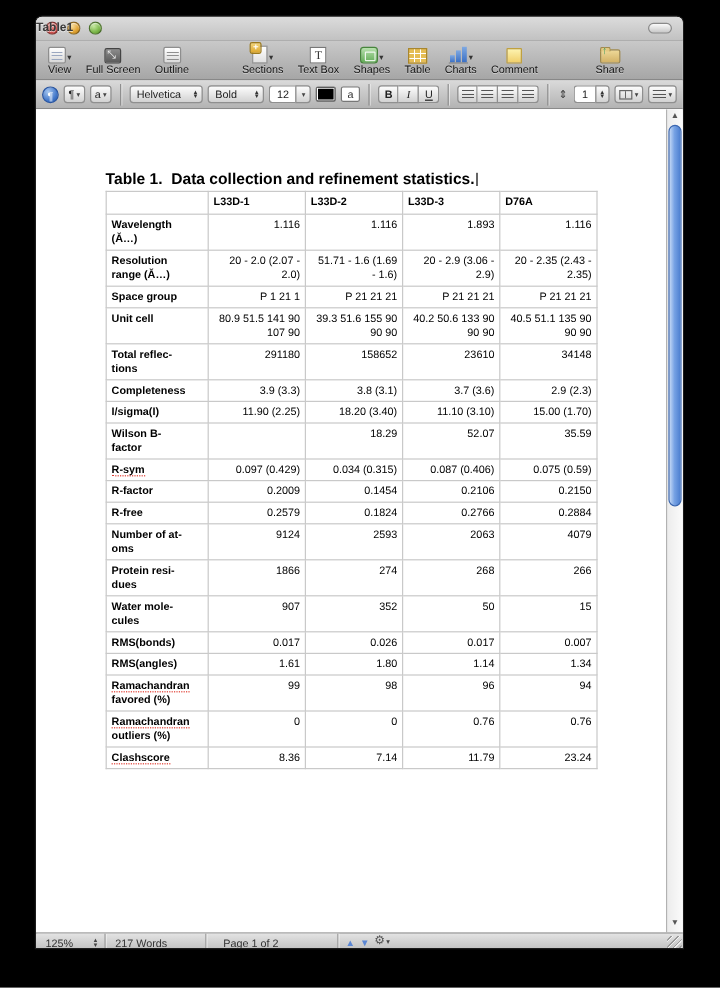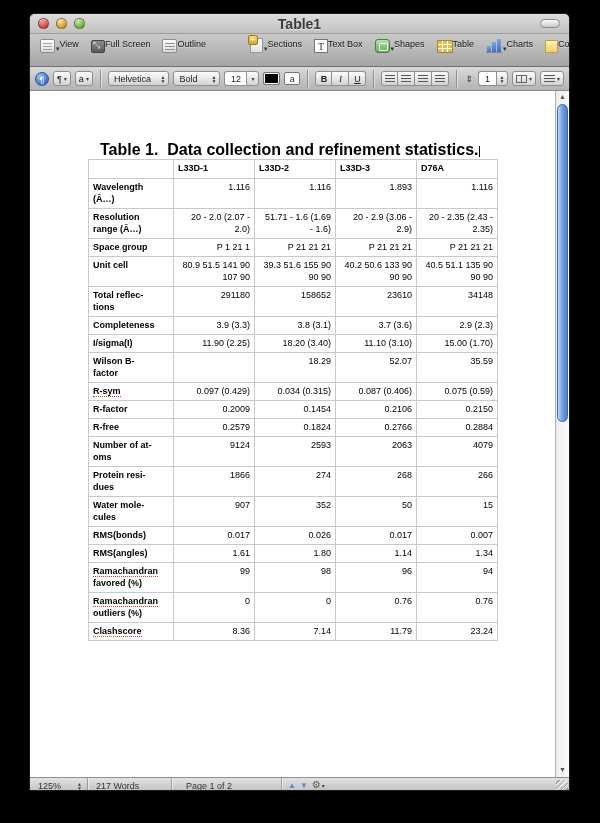--- a/index.html
+++ b/index.html
@@ -20,34 +20,34 @@
     border-bottom:1px solid #9d9d9d;position:relative;
     display:flex;align-items:center;
   }
   .traffic{display:flex;gap:7px;margin-left:8px;}
   .tl{width:11px;height:11px;border-radius:50%;border:1px solid rgba(0,0,0,.35);box-sizing:border-box;
       box-shadow:inset 0 1px 1px rgba(255,255,255,.6);}
   .tl.red{background:radial-gradient(circle at 35% 30%,#f0a09a,#d1514e 60%,#a33331);}
   .tl.yellow{background:radial-gradient(circle at 35% 30%,#f7dfa2,#e0a12f 60%,#b07c17);}
   .tl.green{background:radial-gradient(circle at 35% 30%,#c7e8a2,#7ab648 60%,#558a28);}
   .win-title{
-    position:absolute;left:0;right:0;text-align:center;
-    font-size:14px;font-weight:bold;color:#3a3a3a;text-shadow:0 1px 0 rgba(255,255,255,.6);
+    position:absolute;left:0;right:0;
+    font-size:10px;font-weight:bold;color:#3a3a3a;text-shadow:0 1px 0 rgba(255,255,255,.6);
   }
   .pill{
     position:absolute;right:9px;top:5px;width:20px;height:9px;border-radius:5px;
     background:linear-gradient(#fafafa,#c8c8c8);border:1px solid #8a8a8a;box-sizing:border-box;
   }
   
   .toolbar{
     height:33px;background:linear-gradient(#c9c9c9,#a6a6a6);
     border-bottom:1px solid #6f6f6f;
     display:flex;align-items:flex-start;padding:1px 4px 0 4px;box-sizing:border-box;
   }
-  .tb-item{display:flex;flex-direction:row;align-items:center;margin:0 6px;cursor:default;}
+  .tb-item{display:flex;flex-direction:column;align-items:center;margin:0 6px;cursor:default;}
   .tb-iconrow{display:flex;align-items:flex-end;height:18px;}
   .tb-arrow{font-size:7px;color:#333;margin-left:1px;line-height:8px;}
   .tb-label{font-size:9px;color:#141414;margin-top:0px;white-space:nowrap;text-shadow:0 1px 0 rgba(255,255,255,.4);}
   .tbi-sections{margin-left:38px;}
   .tbi-share{margin-left:42px;}
   .tb-icon{display:inline-block;position:relative;box-sizing:border-box;}
   .icon-view{width:15px;height:14px;background:linear-gradient(#ffffff,#d8d8d8);border:1px solid #8e8e8e;border-radius:2px;}
   .icon-view::after{content:"";position:absolute;left:2px;top:3px;width:9px;height:8px;
      background:repeating-linear-gradient(#9aa7c0 0 1px,transparent 1px 3px);}
   .icon-fullscreen{width:14px;height:13px;background:linear-gradient(#8d8d8d,#5a5a5a);border:1px solid #444;border-radius:2px;}
@@ -112,21 +112,21 @@
   .ls-icon{font-size:9px;color:#333;margin:0 1px;}
   .ls-box{width:18px;height:15px;background:#fff;border:1px solid #8f8f8f;border-radius:3px 0 0 3px;display:flex;align-items:center;justify-content:center;box-sizing:border-box;border-right:none;}
   .fb-spin{width:12px;border-radius:0 3px 3px 0;}
   .fb-dd{padding:0 3px;gap:2px;}
   .cols-glyph{width:11px;height:8px;border:1px solid #666;background:linear-gradient(to right,transparent 0 4px,#666 4px 5px,transparent 5px);box-sizing:border-box;}
   .list-glyph{width:11px;height:8px;background:repeating-linear-gradient(#555 0 1px,transparent 1px 3px);}
   .fb-dd .dd{font-size:6px;color:#444;}
   .fb-right{margin-left:auto;}
   
   .docarea{position:relative;height:686px;background:#fff;overflow:hidden;}
-  .doc-title{position:absolute;left:70px;top:50px;font-size:16px;font-weight:bold;color:#000;white-space:pre;}
+  .doc-title{position:absolute;left:58px;top:50px;font-size:13px;font-weight:bold;color:#000;white-space:pre;}
   .caret{display:inline-block;width:1px;height:11px;background:#000;margin-left:1px;vertical-align:-2px;}
   table.stats{position:absolute;left:58px;top:68px;width:409px;border-collapse:collapse;table-layout:fixed;}
   table.stats th,table.stats td{
     border:1px solid #c9c9c9;font-size:9px;line-height:12px;vertical-align:top;
     padding:2px 4px 3px 4px;color:#000;overflow:hidden;}
   table.stats th{text-align:left;font-weight:bold;height:13px;}
   td.rowlabel{font-weight:bold;padding-left:3px;margin-left:12px;}
   td.val{text-align:right;white-space:pre-line;}
   .spell{border-bottom:1px dotted #e03a2f;}
   

